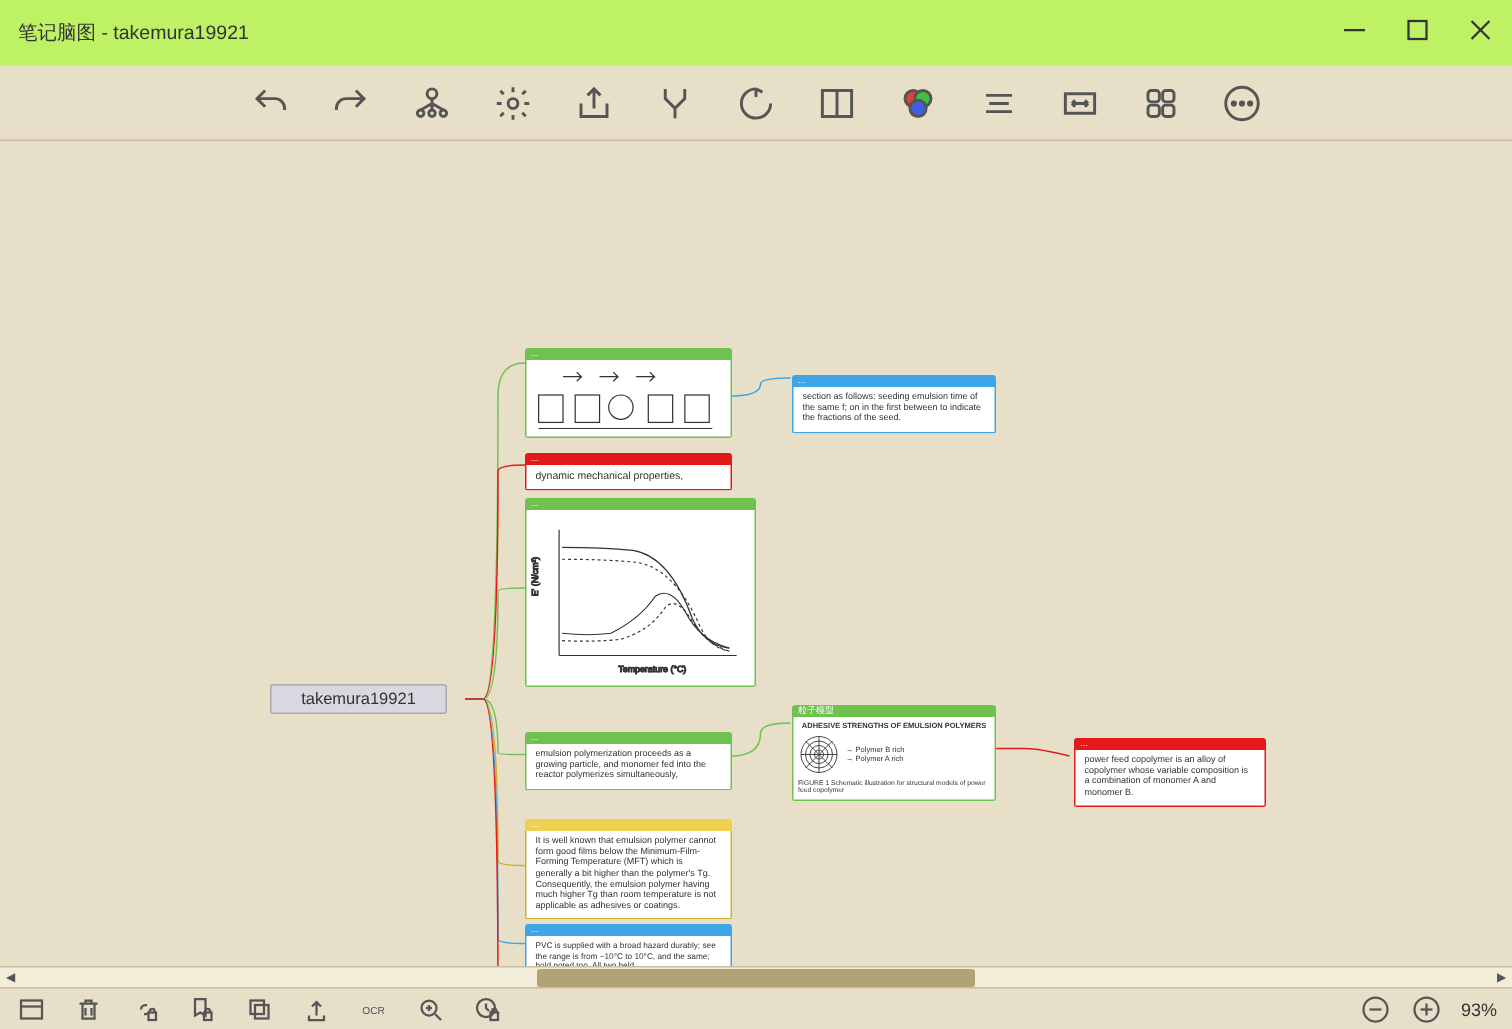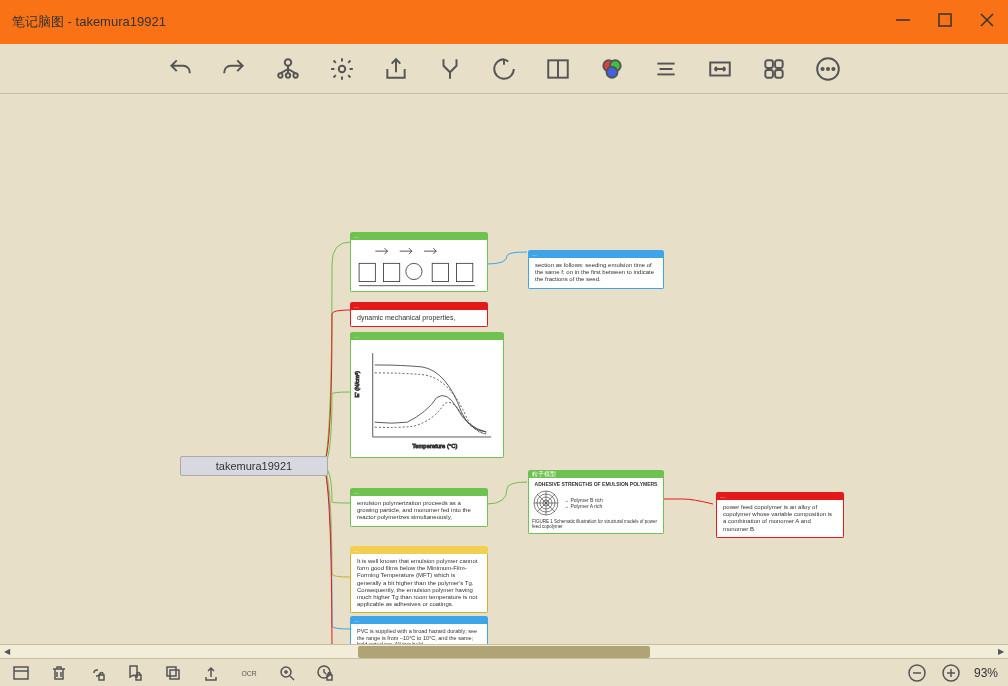--- a/index.html
+++ b/index.html
@@ -1,19 +1,19 @@
 <!DOCTYPE html>
 <html><head>
 <meta charset="utf-8">
 <style>
 * { margin:0; padding:0; box-sizing:border-box; }
 body { font-family: "Microsoft YaHei", Arial, sans-serif; width:1008px; height:686px; overflow:hidden; background:#e8dfc9; }
 
 
-.titlebar { height:44px; background:#f97316; display:flex; align-items:center; padding:0 12px; }
+.titlebar { height:44px; background:#bef264; display:flex; align-items:center; padding:0 12px; }
 .titlebar-title { font-size:13px; color:#333; flex:1; }
 .wctrl { display:flex; gap:24px; align-items:center; }
 .wctrl svg { width:18px; height:18px; }
 
 
 .toolbar { height:50px; background:#e8dfc9; display:flex; justify-content:center; align-items:center; gap:20px; border-bottom:1px solid #c9bfa0; }
 .tool-btn { width:34px; height:34px; display:flex; align-items:center; justify-content:center; cursor:pointer; border-radius:4px; }
 .tool-btn svg { width:26px; height:26px; stroke:#555; fill:none; stroke-width:1.8; }
 
 
@@ -28,21 +28,21 @@
 
 
 .statusbar { height:28px; background:#e8dfc9; display:flex; align-items:center; padding:0 10px; gap:16px; border-top:1px solid #c9bfa0; }
 .sbtn { width:22px; height:22px; display:flex; align-items:center; justify-content:center; cursor:pointer; }
 .sbtn svg { width:18px; height:18px; stroke:#555; fill:none; stroke-width:1.5; }
 .statusbar-right { margin-left:auto; display:flex; align-items:center; gap:12px; }
 .zoom-txt { font-size:12px; color:#333; }
 
 
 .node { position:absolute; font-size:7px; border-radius:2px; overflow:hidden; background:#fff; }
-.root-node { left:180px; top:362px; width:148px; height:20px; background:#d8d8e0; border:1px solid #aaa; display:flex; align-items:center; justify-content:center; font-size:11px; color:#333; }
+.root-node { left:180px; top:362px; width:118px; height:20px; background:#d8d8e0; border:1px solid #aaa; display:flex; align-items:center; justify-content:center; font-size:11px; color:#333; }
 .node-tab { height:8px; width:100%; font-size:6px; color:#fff; padding-left:4px; line-height:8px; }
 .tab-green { background:#6fc150; }
 .tab-red { background:#e41a1a; }
 .tab-blue { background:#3da5e8; }
 .tab-yellow { background:#f0d050; }
 .node-body { padding:4px 6px; color:#333; line-height:1.2; border:1px solid #999; border-top:none; }
 .node-body.img { display:flex; align-items:center; justify-content:center; padding:2px; }
 .red-border .node-body { border-color:#e41a1a; }
 .blue-border .node-body { border-color:#3da5e8; }
 .green-border .node-body { border-color:#6fc150; }

